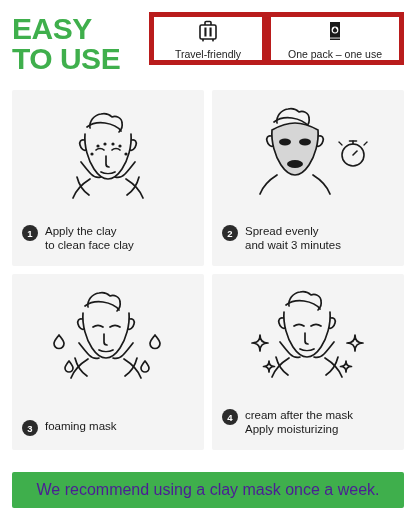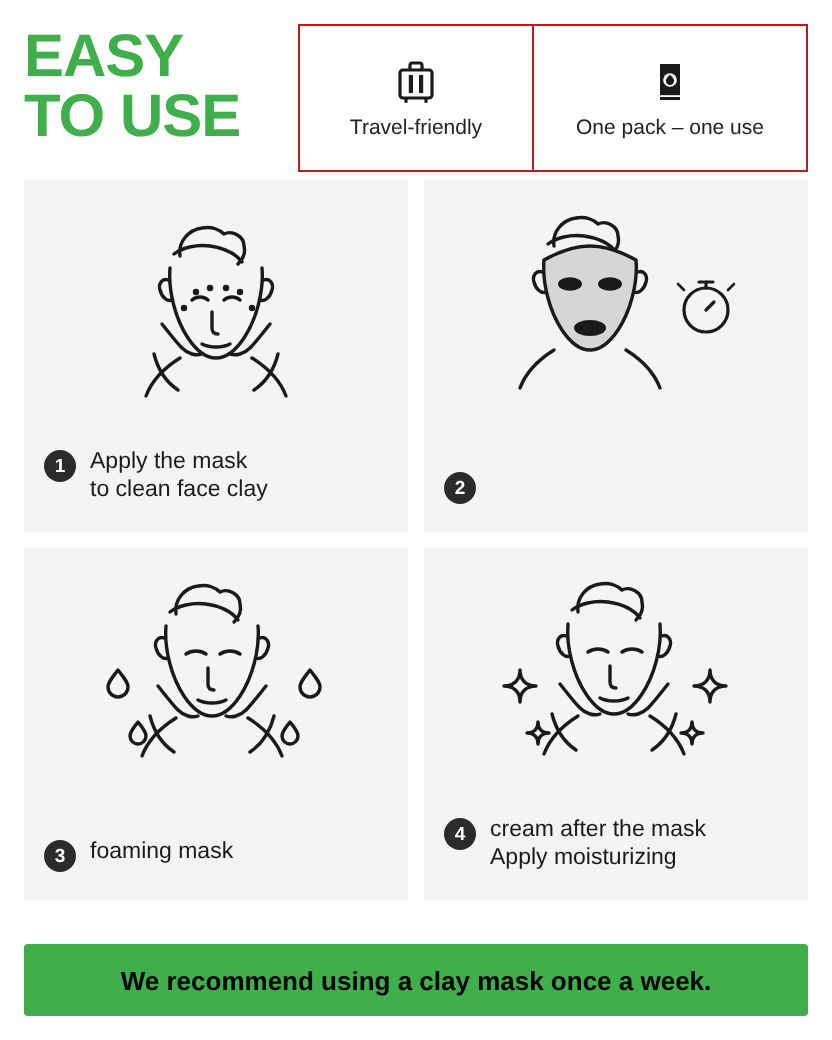--- a/index.html
+++ b/index.html
@@ -41,23 +41,23 @@
   }
   .title .l2 { display: block; }
 
   .badges {
     display: flex;
     gap: 0px;
     flex: 1;
     padding-top: 2px;
   }
   .badge {
-    border: 1px solid #b91c1c;
+    border: 5px solid #b91c1c;
     box-sizing: border-box;
-    height: 74px;
+    height: 53px;
     display: flex;
     flex-direction: column;
     align-items: center;
     justify-content: center;
     gap: 4px;
     padding: 0 8px;
   }
   .badge + .badge { margin-left: -1px; }
   .badge-1 { width: 118px; }
   .badge-2 { width: 138px; }
@@ -129,23 +129,23 @@
     right: 12px;
     bottom: 12px;
     height: 36px;
     background: #3faf4c;
     border-radius: 2px;
     display: flex;
     align-items: center;
     justify-content: center;
   }
   .footer-text {
-    color: #000000;
-    font-size: 13px;
-    font-weight: 700;
+    color: #4c1d95;
+    font-size: 16px;
+    font-weight: 400;
   }
   svg { display: block; }
 </style>
 </head>
 <body>
 
 <div class="page">
 
   <div class="header">
     <div class="title">
@@ -213,21 +213,21 @@
             <circle cx="70" cy="50" r="1.6"></circle>
             <circle cx="77" cy="52" r="1.6"></circle>
             <circle cx="49" cy="60" r="1.6"></circle>
             <circle cx="83" cy="60" r="1.6"></circle>
           </g>
         </svg>
       </div>
       <div class="caption">
         <span class="num">1</span>
         <span class="cap-text">
-          <span class="ln">Apply the mask</span>
+          <span class="ln">Apply the clay</span>
           <span class="ln">to clean face clay</span>
         </span>
       </div>
     </div>
 
     <div class="card">
       <div class="art">
         <svg width="150" height="125" viewBox="0 0 150 125">
           <g fill="none" stroke="#1a1a1a" stroke-width="1.7" stroke-linecap="round" stroke-linejoin="round">
             <path d="M44 31c-1-7 4-13 11-14 5-1 9 1 11 3 4-2 10 1 10 6 1 4-1 7-3 9"></path>
@@ -250,20 +250,24 @@
             <path d="M120 63l4-4"></path>
           </g>
           <g stroke="#1a1a1a" stroke-width="1.3" stroke-linecap="round">
             <path d="M131 53l3-3"></path>
             <path d="M109 53l-3-3"></path>
           </g>
         </svg>
       </div>
       <div class="caption">
         <span class="num">2</span>
+        <span class="cap-text">
+          <span class="ln">Spread evenly</span>
+          <span class="ln">and wait 3 minutes</span>
+        </span>
       </div>
     </div>
 
     <div class="card">
       <div class="art">
         <svg width="150" height="122" viewBox="0 0 150 122">
           <g fill="none" stroke="#1a1a1a" stroke-width="1.7" stroke-linecap="round" stroke-linejoin="round">
             <path d="M55 30c-1-7 4-13 11-14 5-1 9 1 11 3 4-2 10 1 10 6 1 4-1 7-3 9"></path>
             <path d="M52 29c4-3 11-5 18-4 7 1 13 4 16 8"></path>
             <path d="M50 36c-1 12 3 26 9 35 4 6 9 10 14 10s10-4 14-10c6-9 10-23 9-35"></path>

